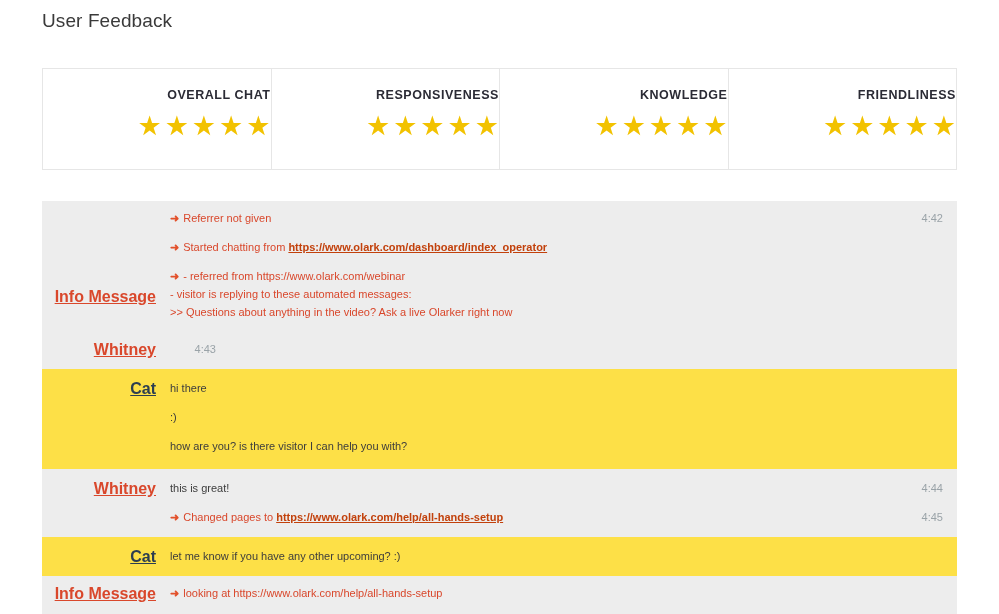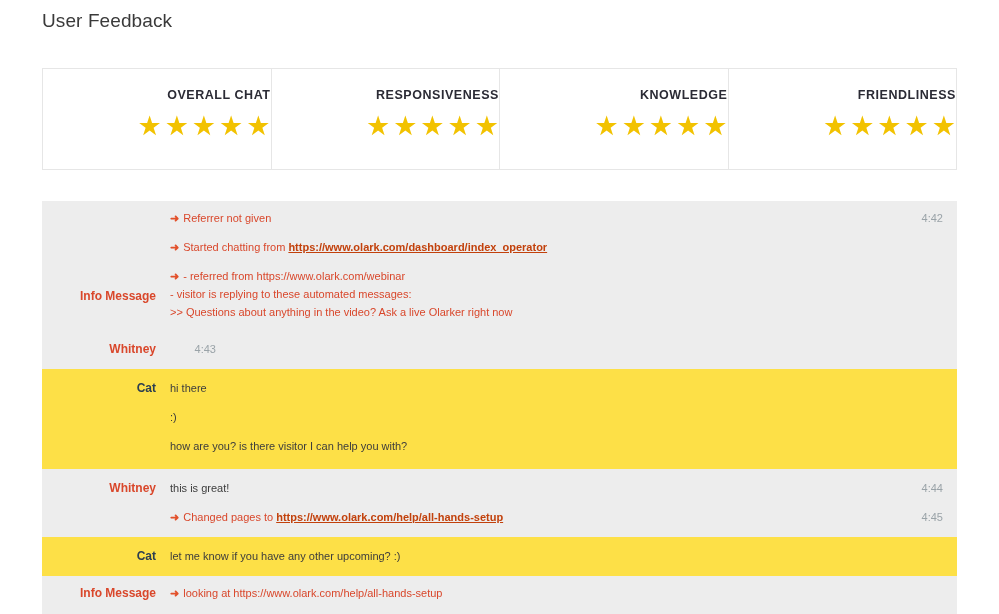--- a/index.html
+++ b/index.html
@@ -96,24 +96,25 @@
   }
   .msg-row.plain {
     background: #fde047;
   }
   .col-name {
     width: 128px;
     flex: 0 0 128px;
     box-sizing: border-box;
     text-align: right;
     padding-right: 14px;
-    font-size: 12px;
+    font-size: 16px;
     font-weight: bold;
     line-height: 17px;
     white-space: nowrap;
+    text-decoration: underline;
   }
   .col-name.visitor { color: #d9472b; }
   .col-name.operator { color: #2c3e50; }
   .col-name.info { color: #d9472b; }
   .col-body {
     flex: 1 1 auto;
     box-sizing: border-box;
     padding-right: 8px;
     min-width: 0;
   }

